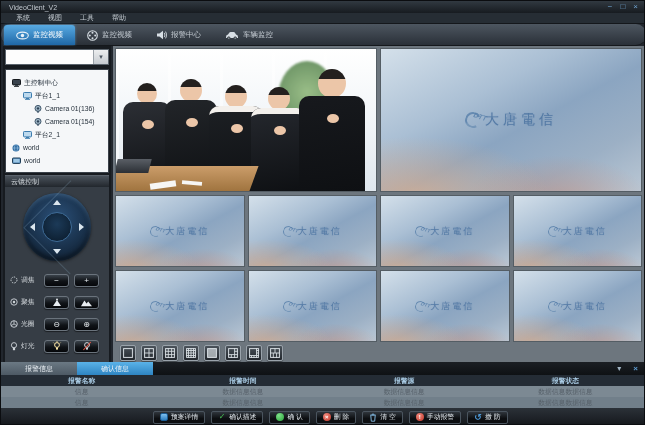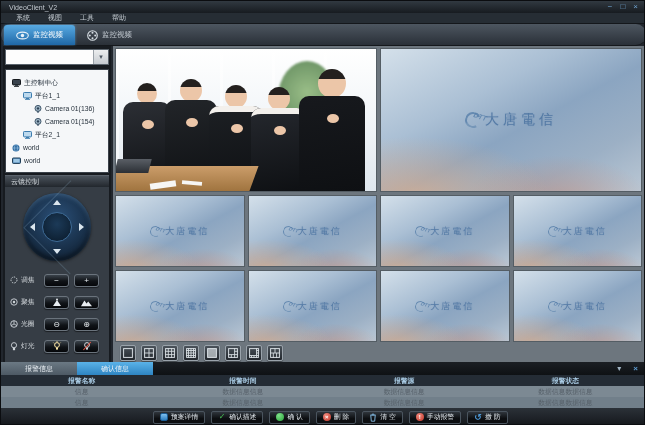--- a/index.html
+++ b/index.html
@@ -139,20 +139,39 @@
           <svg xmlns="http://www.w3.org/2000/svg" width="11" height="11" viewBox="0 0 11 11">
             <circle cx="5.5" cy="5.5" r="4.8" fill="none" stroke="#d7dee4" stroke-width="1.1"></circle>
             <circle cx="5.5" cy="2.8" r="1" fill="#d7dee4"></circle>
             <circle cx="5.5" cy="8.2" r="1" fill="#d7dee4"></circle>
             <circle cx="2.8" cy="5.5" r="1" fill="#d7dee4"></circle>
             <circle cx="8.2" cy="5.5" r="1" fill="#d7dee4"></circle>
           </svg>
         </span>
         <span>监控视频</span>
       </div>
+      <div class="tab">
+        <span>
+          <svg xmlns="http://www.w3.org/2000/svg" width="11" height="10" viewBox="0 0 11 10">
+            <path d="M1 3.5 h2.4 L7 0.8 v8.4 L3.4 6.5 H1 Z" fill="#d7dee4"></path>
+            <path d="M8.2 2.8 q1.6 2.2 0 4.4 M9.6 1.6 q2.4 3.4 0 6.8" stroke="#d7dee4" stroke-width="0.9" fill="none"></path>
+          </svg>
+        </span>
+        <span>报警中心</span>
+      </div>
+      <div class="tab">
+        <span>
+          <svg xmlns="http://www.w3.org/2000/svg" width="14" height="9" viewBox="0 0 14 9">
+            <path d="M1 6 q0-2 2-2.4 L4.4 1.6 q.4-.6 1.2-.6 h3 q.8 0 1.2.6 L11 3.6 q2 .4 2 2.4 v1 h-12 Z" fill="#d7dee4"></path>
+            <circle cx="3.8" cy="7.2" r="1.3" fill="#8a959e" stroke="#30363c"></circle>
+            <circle cx="10.2" cy="7.2" r="1.3" fill="#8a959e" stroke="#30363c"></circle>
+          </svg>
+        </span>
+        <span>车辆监控</span>
+      </div>
     </div>
 
   <div id="sidebar">
     <div id="dropdown">
       <div class="val"></div>
       <div class="dbtn">▾</div>
     </div>
     <div id="tree">
         <div class="tree-item" style="padding-left: 6px;">
           <span style="display: inline-flex;">

